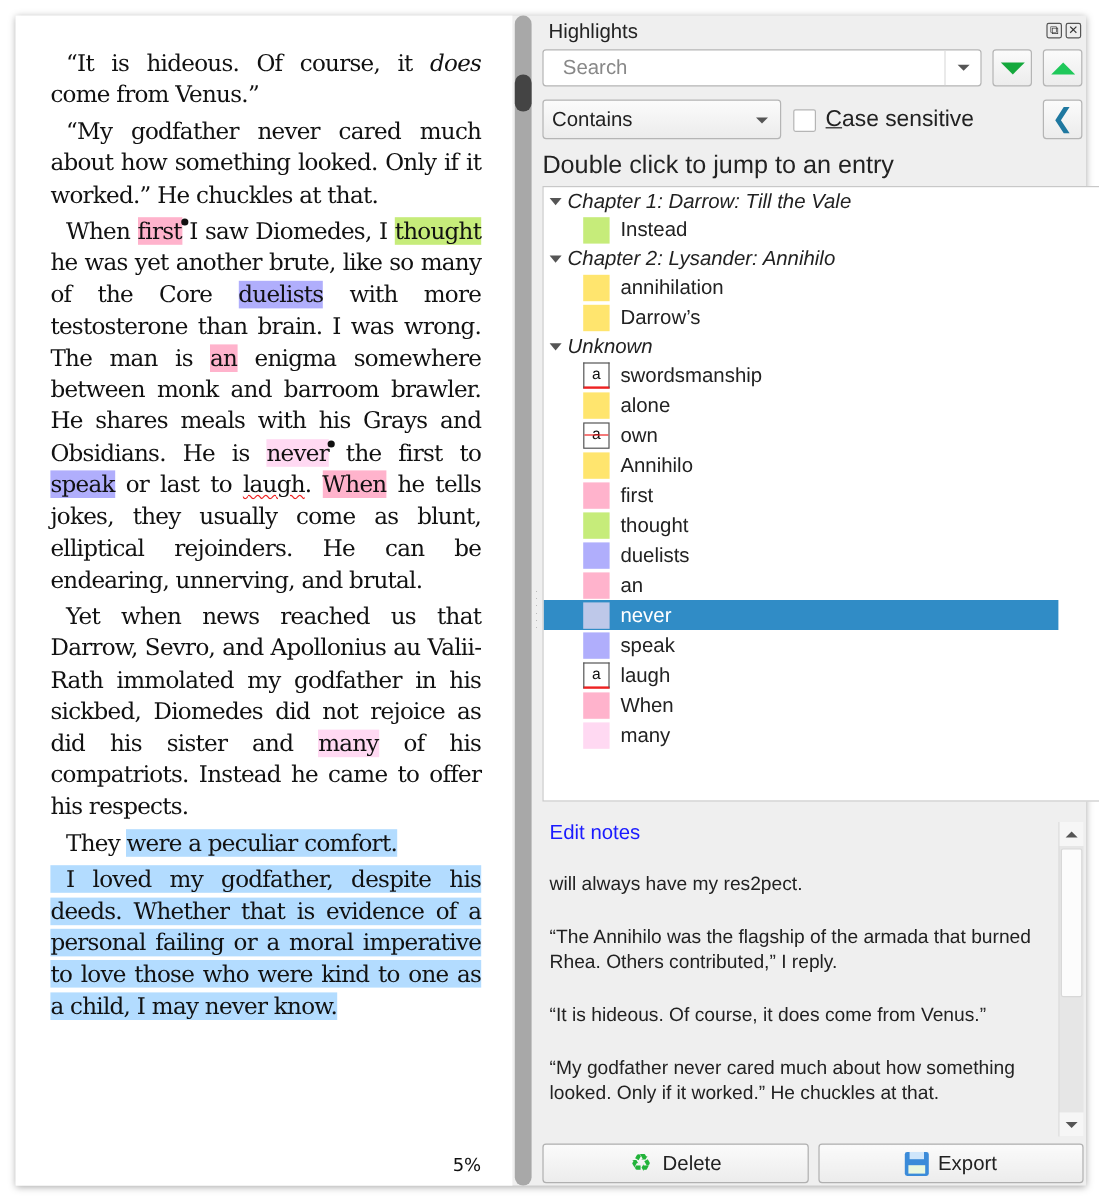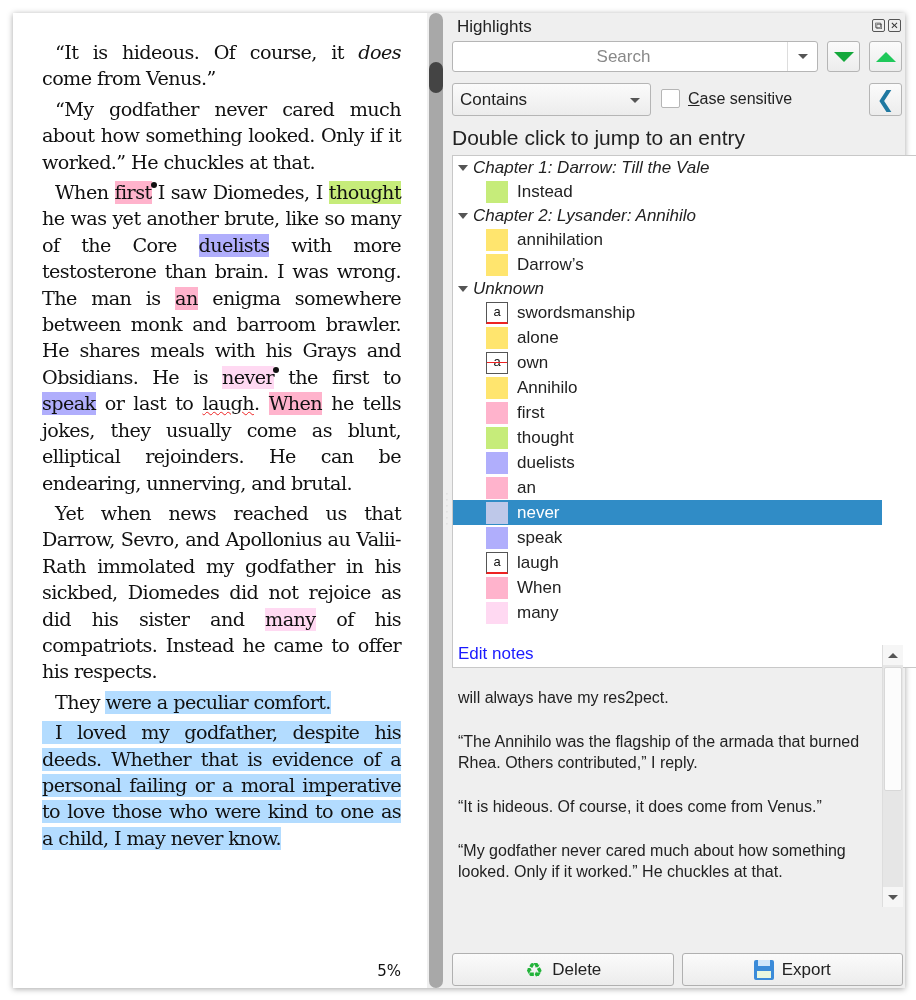--- a/index.html
+++ b/index.html
@@ -64,22 +64,22 @@
     width: 13px; height: 13px; border: 1px solid #555; border-radius: 2px;
     font-size: 10px; line-height: 11px; text-align: center; color: #333; background: #eee;
   }
 
   .search-combo {
     position: absolute; left: 1px; top: 28px; width: 366px; height: 31px;
     background: #fff; border: 1px solid #b5b5b5; border-radius: 3px;
   }
   .search-combo input {
     position: absolute; left: 0; top: 0; width: 336px; height: 29px; border: none; outline: none;
-    background: transparent; padding-left: 5px; font-size: 17px;
-    font-family: "Liberation Sans", sans-serif; color: #737373; text-align: center;
+    background: transparent; padding-left: 16px; font-size: 17px;
+    font-family: "Liberation Sans", sans-serif; color: #737373;
   }
   .search-combo input::placeholder { color: #888; }
   .search-combo .drop {
     position: absolute; right: 0; top: 0; width: 30px; height: 29px;
     border-left: 1px solid #ddd; display: flex; align-items: center; justify-content: center;
   }
   .caret-down { width: 0; height: 0; border-left: 5px solid transparent; border-right: 5px solid transparent; border-top: 5px solid #555; }
 
   .tool-btn {
     position: absolute; width: 33px; height: 31px; background: linear-gradient(#fbfbfb, #ececec);
@@ -91,21 +91,21 @@
 
   .mode-combo {
     position: absolute; left: 1px; top: 70px; width: 199px; height: 33px;
     background: linear-gradient(#fbfbfb, #ececec); border: 1px solid #b5b5b5; border-radius: 3px;
   }
   .mode-combo span { position: absolute; left: 7px; top: 6px; font-size: 17px; font-family: "Liberation Sans", sans-serif; color: #222; }
   .mode-combo .caret-down { position: absolute; right: 10px; top: 14px; }
 
   .case-check { position: absolute; left: 210px; top: 76px; display: flex; align-items: center; gap: 8px; }
   .case-check .box { width: 19px; height: 19px; background: #fff; border: 1px solid #b5b5b5; border-radius: 2px; }
-  .case-check .lbl { font-size: 16px; font-family: "Liberation Sans", sans-serif; color: #222; }
+  .case-check .lbl { font-size: 19px; font-family: "Liberation Sans", sans-serif; color: #222; }
   .case-check .lbl u { text-decoration: underline; }
 
   .hint { position: absolute; left: 1px; top: 113px; font-size: 21px; font-family: "Liberation Sans", sans-serif; color: #222; }
 
   
   .tree {
     position: absolute; left: 1px; top: 142px; width: 535px; height: 513px;
     background: #fff; border: 1px solid #c8c8c8; overflow: hidden;
   }
   .tree-list { position: absolute; left: 0; top: 0; width: 429px; }
@@ -126,21 +126,21 @@
 
   .vscroll { position: absolute; right: 0; top: 0; width: 21px; height: 100%; background: #ececec; border-left: 1px solid #ddd; }
   .vscroll .up, .vscroll .down { position: absolute; left: 0; width: 20px; height: 20px; display: flex; align-items: center; justify-content: center; background: #f6f6f6; }
   .vscroll .up { top: 0; }
   .vscroll .down { bottom: 0; }
   .caret-up-s { width: 0; height: 0; border-left: 5px solid transparent; border-right: 5px solid transparent; border-bottom: 5px solid #555; }
   .caret-down-s { width: 0; height: 0; border-left: 5px solid transparent; border-right: 5px solid transparent; border-top: 5px solid #555; }
   .vscroll .thumb { position: absolute; left: 1px; width: 18px; background: #fcfcfc; border: 1px solid #d8d8d8; border-radius: 2px; }
 
   
-  .notes { position: absolute; left: 1px; top: 622px; width: 451px; height: 272px; }
+  .notes { position: absolute; left: 1px; top: 662px; width: 451px; height: 272px; }
   .notes .content { position: absolute; left: 6px; top: 8px; width: 420px; font-size: 16px; font-family: "Liberation Sans", sans-serif; color: #222; line-height: 21px; }
   .notes .edit-link { color: #1a1aff; font-size: 17px; display: block; margin-bottom: 18px; }
   .notes .np { margin-bottom: 17px; margin-top: 23px; }
   .notes .vscroll { background: #e6e6e6; }
 
   
   .actions { position: absolute; left: 1px; top: 940px; width: 451px; display: flex; gap: 8px; }
   .action-btn {
     flex: 1; height: 33px; background: linear-gradient(#fbfbfb, #ececec); border: 1px solid #b0b0b0; border-radius: 3px;
     display: flex; align-items: center; justify-content: center; gap: 8px;

